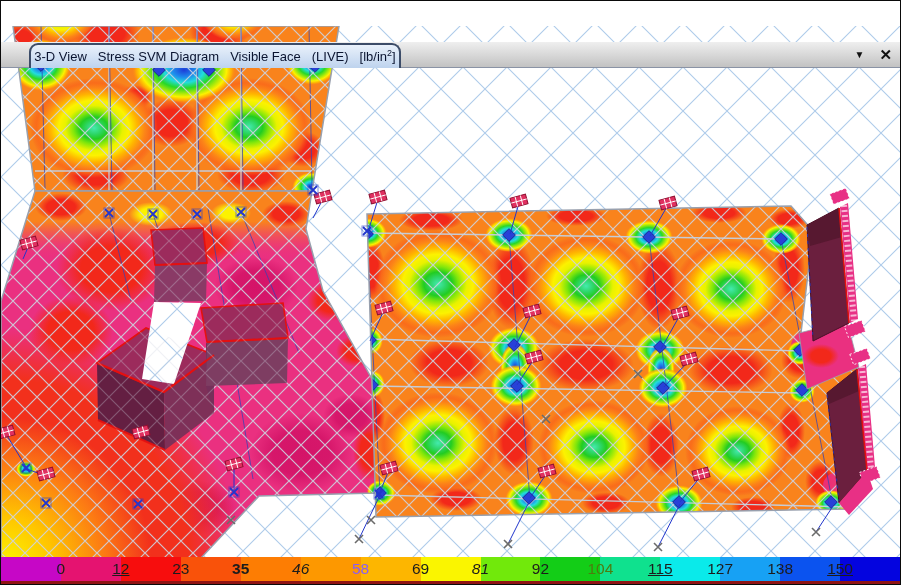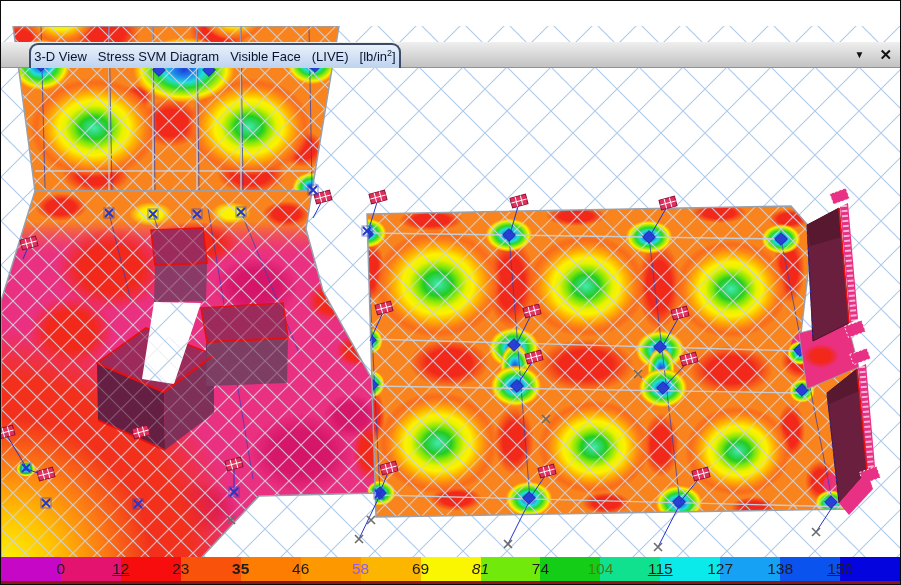--- a/index.html
+++ b/index.html
@@ -403,25 +403,25 @@
         <div class="legend-seg" style="background: rgb(10, 234, 234);"></div>
         <div class="legend-seg" style="background: rgb(23, 161, 244);"></div>
         <div class="legend-seg" style="background: rgb(11, 83, 239);"></div>
         <div class="legend-seg" style="background: rgb(4, 4, 223);"></div>
       </div>
     <div class="legend-labels">
         <span class="legend-label" style="left: 6.66667%; color: rgb(28, 28, 28);">0</span>
         <span class="legend-label" style="left: 13.3333%; color: rgb(28, 28, 28); text-decoration: underline;">12</span>
         <span class="legend-label" style="left: 20%; color: rgb(28, 28, 28);">23</span>
         <span class="legend-label" style="left: 26.6667%; color: rgb(28, 28, 28); font-weight: bold;">35</span>
-        <span class="legend-label" style="left: 33.3333%; color: rgb(28, 28, 28);">46</span>
+        <span class="legend-label" style="left: 33.3333%; color: rgb(28, 28, 28); font-style: italic;">46</span>
         <span class="legend-label" style="left: 40%; color: #8b5cf6;">58</span>
         <span class="legend-label" style="left: 46.6667%; color: rgb(28, 28, 28);">69</span>
         <span class="legend-label" style="left: 53.3333%; color: rgb(28, 28, 28); font-style: italic;">81</span>
-        <span class="legend-label" style="left: 60%; color: rgb(28, 28, 28);">74</span>
+        <span class="legend-label" style="left: 60%; color: rgb(28, 28, 28);">92</span>
         <span class="legend-label" style="left: 66.6667%; color: #4d7c0f;">104</span>
         <span class="legend-label" style="left: 73.3333%; color: rgb(28, 28, 28); text-decoration: underline;">115</span>
         <span class="legend-label" style="left: 80%; color: rgb(28, 28, 28);">127</span>
         <span class="legend-label" style="left: 86.6667%; color: rgb(28, 28, 28);">138</span>
         <span class="legend-label" style="left: 93.3333%; color: rgb(28, 28, 28); text-decoration: underline;">150</span>
       </div>
     <div class="legend-baseline"></div>
   </div>
 
 </div>

